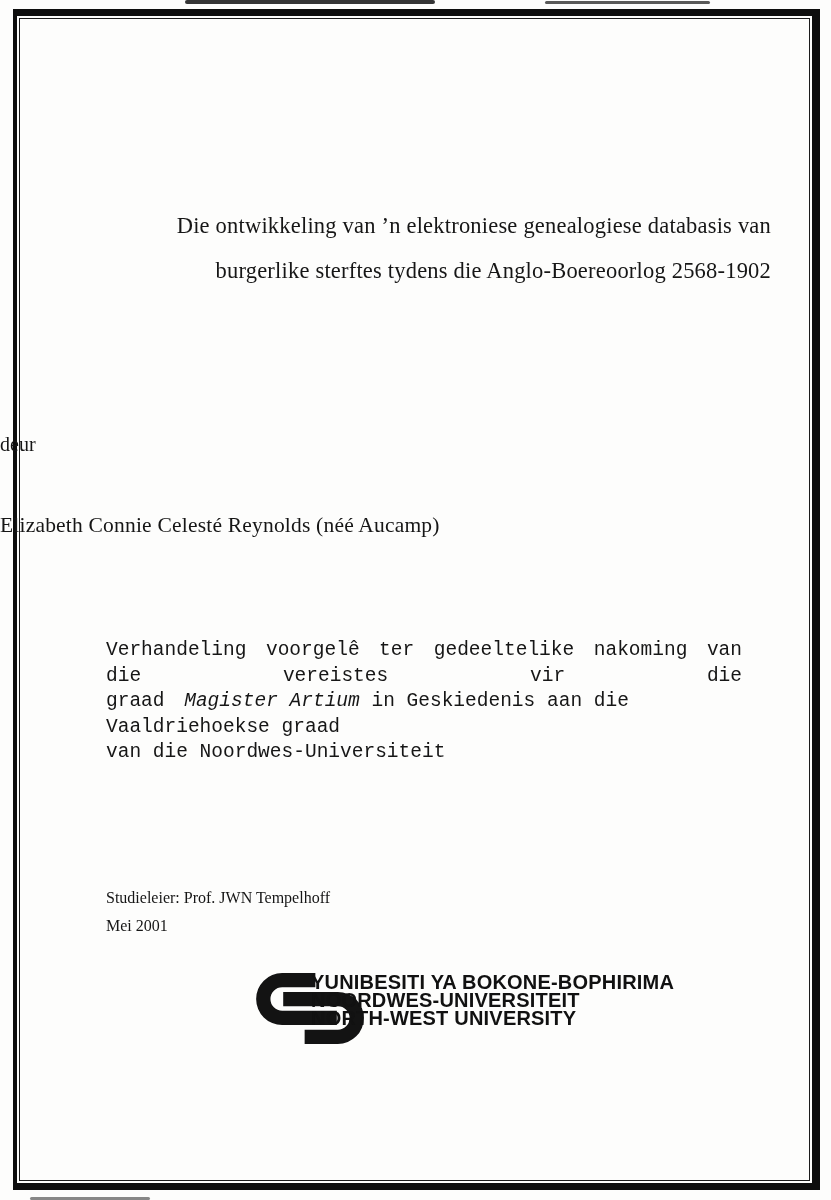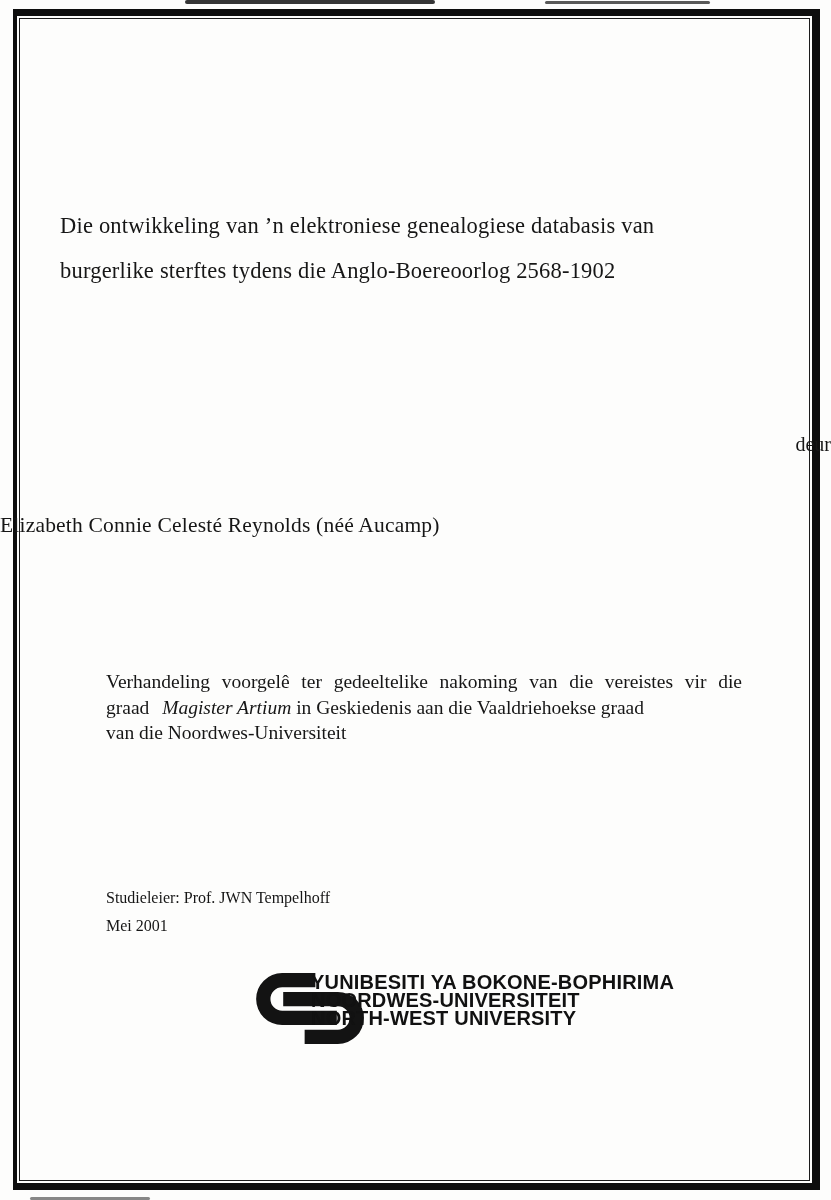--- a/index.html
+++ b/index.html
@@ -28,36 +28,36 @@
     position: absolute; background: #121212; border-radius: 2px;
   }
   .s1 { left: 185px; top: 0; width: 250px; height: 4px; opacity: .85; }
   .s2 { left: 545px; top: 1px; width: 165px; height: 3px; opacity: .7; }
   .s3 { left: 30px; bottom: 0; width: 120px; height: 3px; opacity: .5; }
 
   .title {
     position: absolute; left: 60px; right: 60px; top: 203px;
     margin: 0; font-weight: 400;
     font-size: 22.5px; line-height: 45px;
-    text-align: left; letter-spacing: 0.2px;
+    text-align: right; letter-spacing: 0.2px;
   }
   .title .tline { display: block; }
 
   .byline {
     position: absolute; left: 0; right: 0; top: 433px;
-    text-align: right; font-size: 20px;
+    text-align: left; font-size: 20px;
   }
   .author {
     position: absolute; left: 0; right: 0; top: 513px;
     text-align: left; font-size: 21.5px; letter-spacing: 0.2px;
   }
 
   .declaration {
-    position: absolute; left: 106px; width: 636px; top: 669px;
-    font-size: 19.5px; line-height: 25.5px;
+    position: absolute; left: 106px; width: 636px; top: 638px;
+    font-size: 19.5px; line-height: 25.5px; font-family: Liberation Mono, monospace;
   }
   .decl-just { text-align: justify; text-align-last: justify; }
   .it { font-style: italic; margin-left: 8px; }
 
   .credits {
     position: absolute; left: 106px; top: 884px;
     font-size: 16px; line-height: 28px;
   }
 
   .logo {

